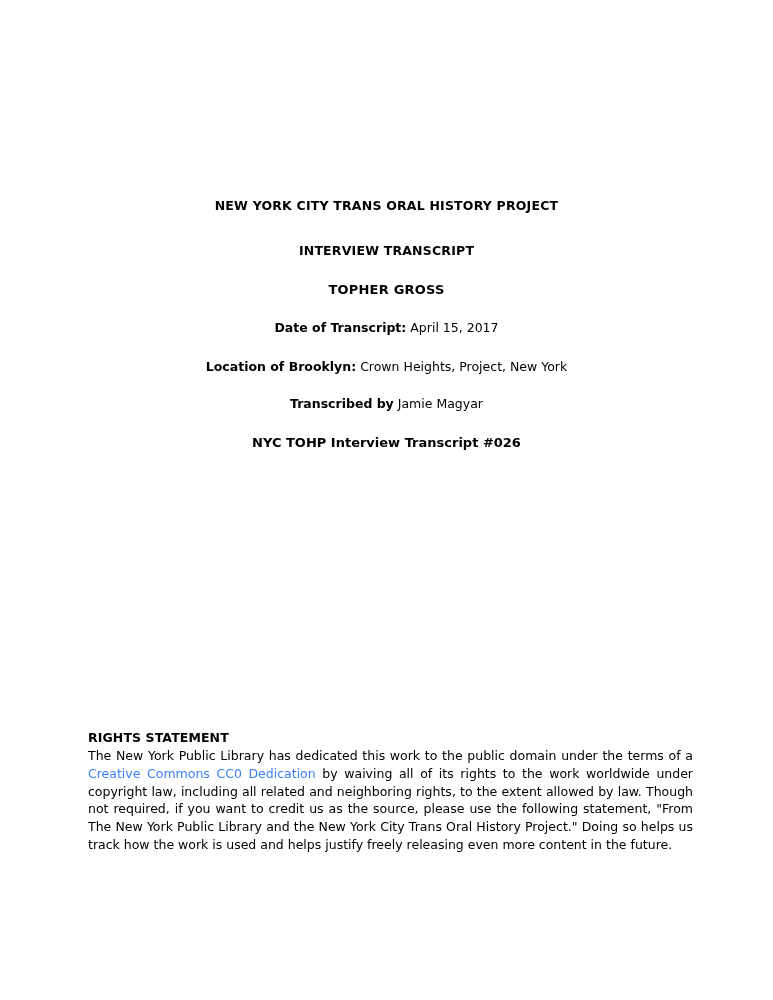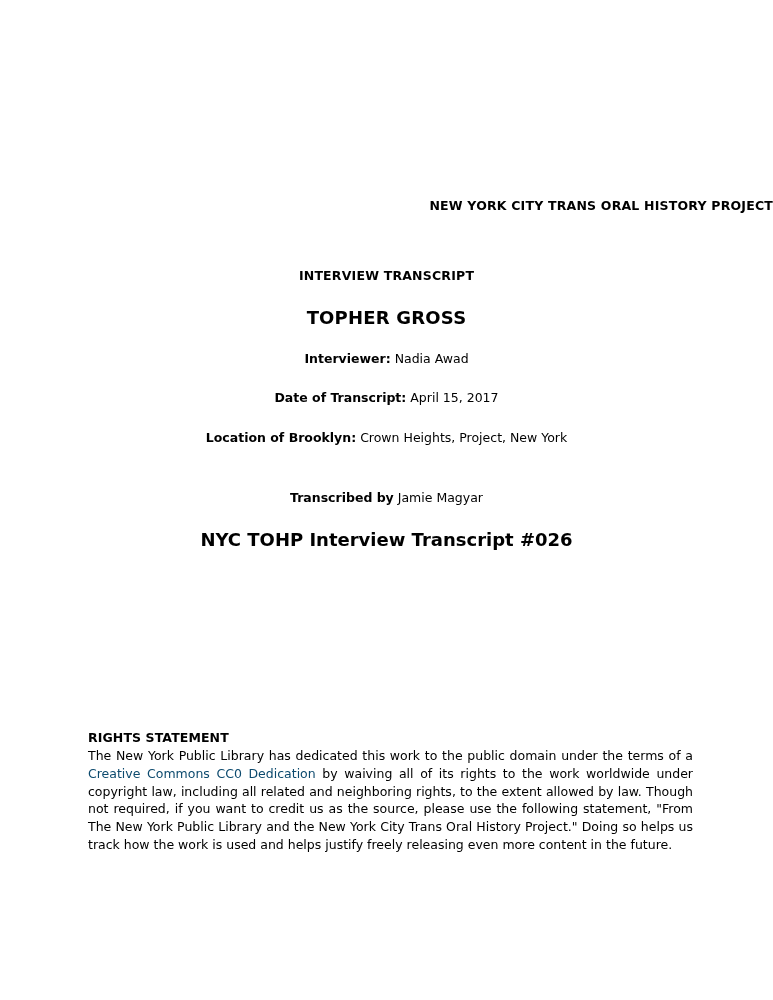--- a/index.html
+++ b/index.html
@@ -26,87 +26,83 @@
     top: 198px;
     left: 0;
     width: 773px;
     text-align: center;
   }
   .project-title {
     font-size: 12.5px;
     font-weight: bold;
     letter-spacing: 0.2px;
     line-height: 1.2;
-    text-align: right;
   }
   .interview-transcript {
-    margin-top: 55px;
+    margin-top: 30px;
     font-size: 12.5px;
     font-weight: bold;
     letter-spacing: 0.2px;
   }
   .narrator {
     margin-top: 24px;
-    font-size: 18px;
+    font-size: 13px;
     font-weight: bold;
     letter-spacing: 0.2px;
   }
   .meta-line {
     margin-top: 23px;
     font-size: 12.5px;
     line-height: 1.3;
   }
   .meta-line .lbl {
     font-weight: bold;
   }
   .meta-line.transcribed {
-    margin-top: 44px;
+    margin-top: 20px;
   }
   .transcript-id {
     margin-top: 23px;
-    font-size: 18px;
+    font-size: 13px;
     font-weight: bold;
   }
   .rights {
     position: absolute;
     top: 730px;
     left: 88px;
     width: 605px;
   }
   .rights-heading {
     font-size: 12.5px;
     font-weight: bold;
     letter-spacing: 0.1px;
     margin-bottom: 2px;
   }
   .rights-body {
     font-size: 12.5px;
     line-height: 1.42;
     text-align: justify;
   }
   .cc-link {
-    color: #0c4a6e;
+    color: #3b82f6;
     text-decoration: none;
   }
 </style>
 </head>
 <body>
 
 <div class="page">
 
   <div class="title-block">
     <div class="project-title">NEW YORK CITY TRANS ORAL HISTORY PROJECT</div>
 
     <div class="interview-transcript">INTERVIEW TRANSCRIPT</div>
 
     <div class="narrator">TOPHER GROSS</div>
 
-    <div class="meta-line">
-      <span class="lbl">Interviewer:</span><span> Nadia Awad</span>
-    </div>
 
     <div class="meta-line">
       <span class="lbl">Date of Transcript:</span><span> April 15, 2017</span>
     </div>
 
     <div class="meta-line">
       <span class="lbl">Location of Brooklyn:</span><span> Crown Heights, Project, New York</span>
     </div>
 
     <div class="meta-line transcribed">

